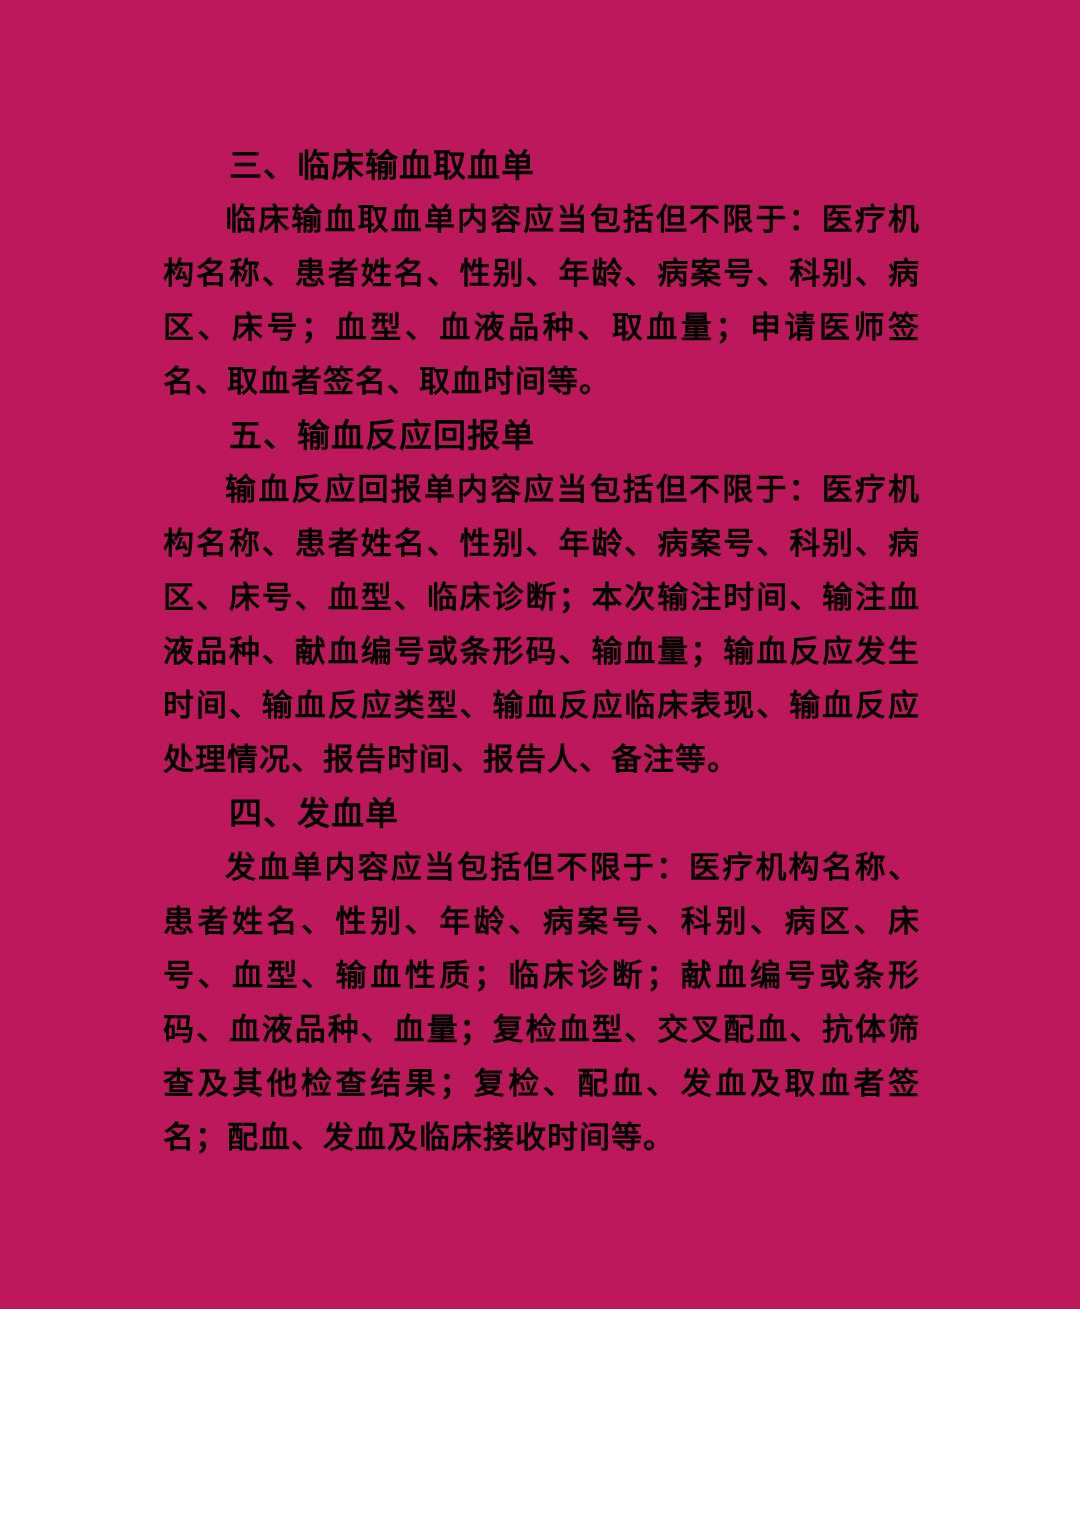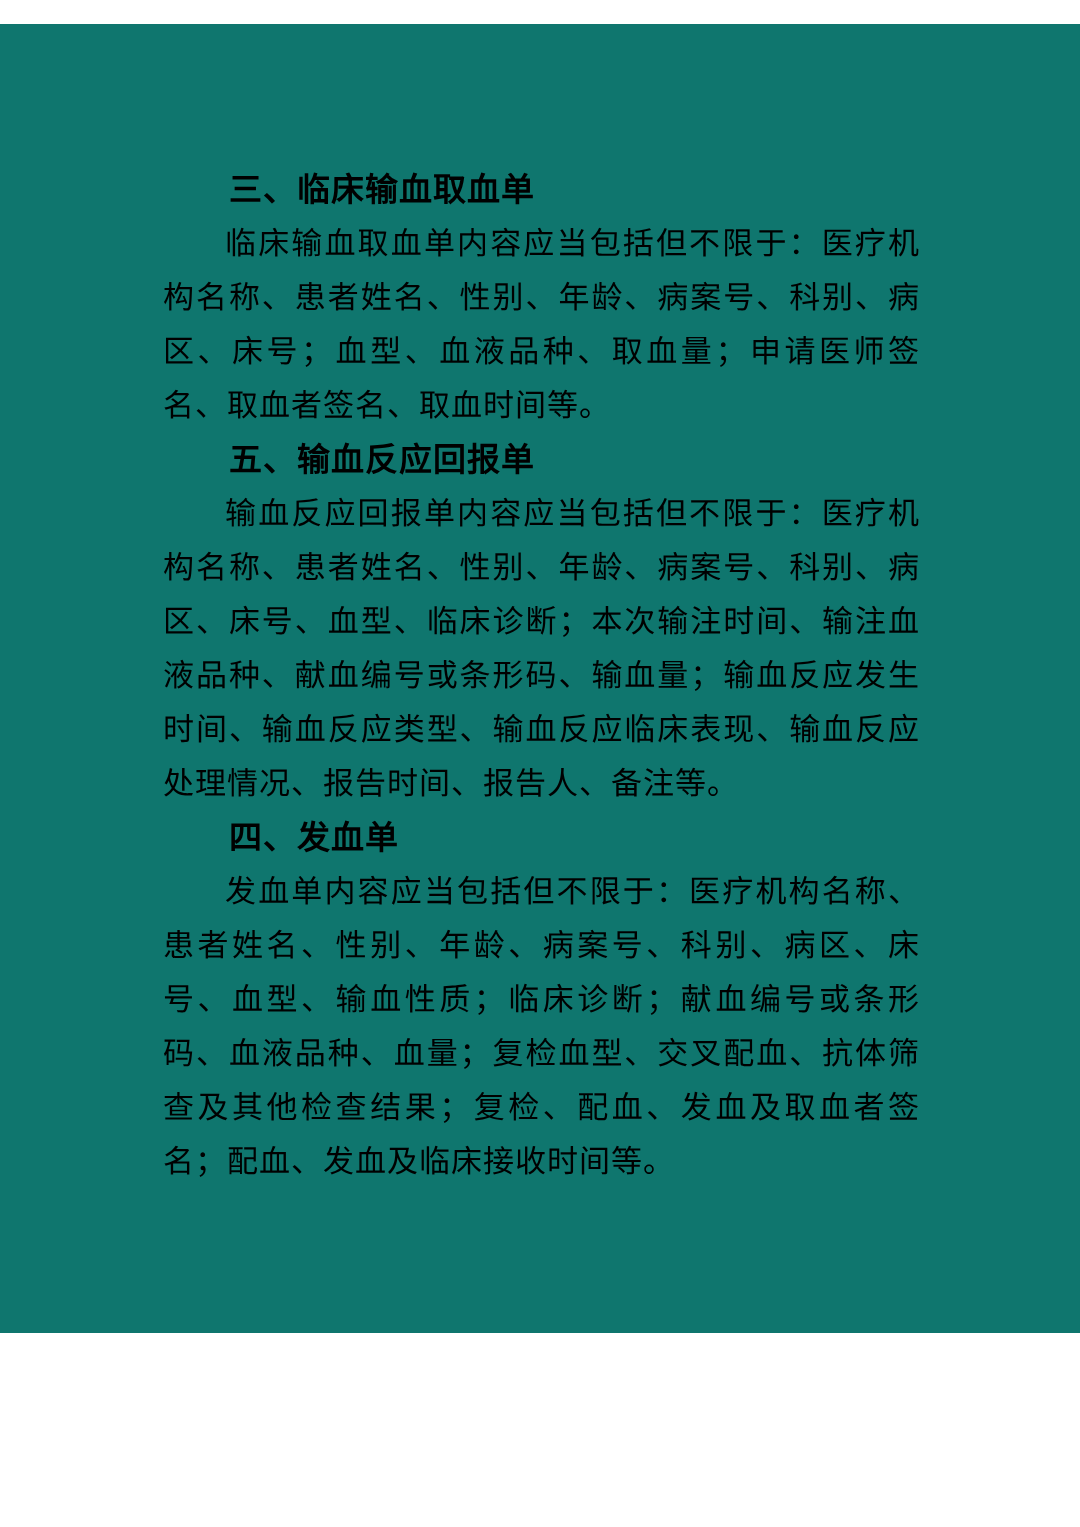--- a/index.html
+++ b/index.html
@@ -4,24 +4,23 @@
 <style>
   html, body {
     margin: 0;
     padding: 0;
     background: #ffffff;
   }
   .page {
     position: relative;
     width: 1080px;
     height: 1309px;
-    background: #0f766e;
+    background: #be185d;
     color: #000000;
     overflow: hidden;
-    margin-top: 24px;
   }
   .content {
     position: absolute;
     top: 139px;
     left: 163px;
     width: 757px;
     text-align: justify;
     text-justify: inter-character;
   }
   .section-heading {
@@ -33,21 +32,21 @@
     line-height: 54px;
     text-indent: 2em;
     text-align: left;
     color: #000000;
     letter-spacing: 1px;
   }
   .section-paragraph {
     margin: 0;
     padding: 0;
     font-family: "Liberation Serif", "DejaVu Serif", serif;
-    font-weight: 400;
+    font-weight: 700;
     font-size: 31px;
     line-height: 54px;
     text-indent: 2em;
     text-align: justify;
     text-justify: inter-character;
     color: #000000;
     letter-spacing: 1px;
   }
   .page-number {
     position: absolute;

